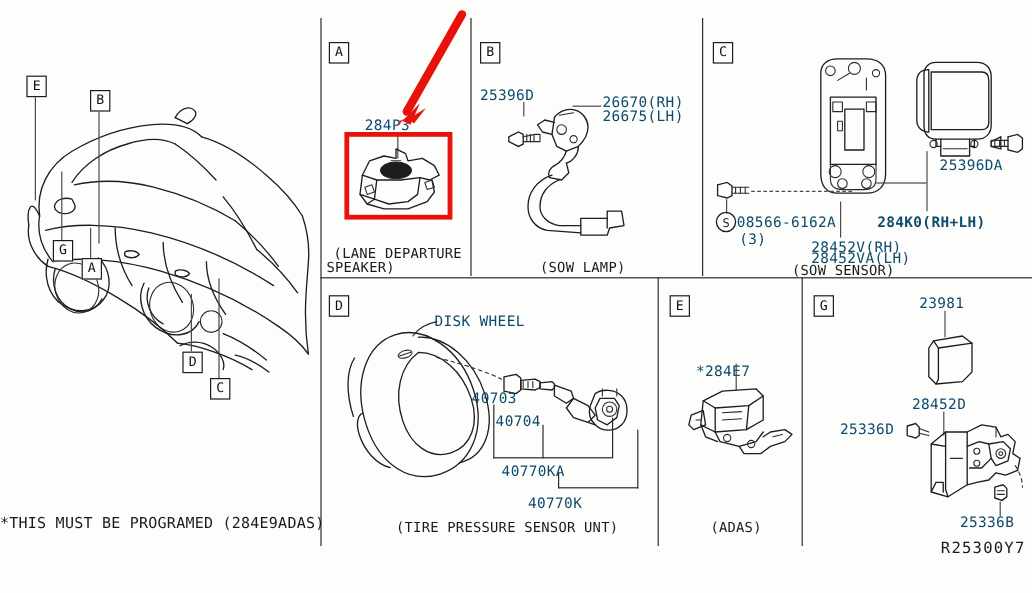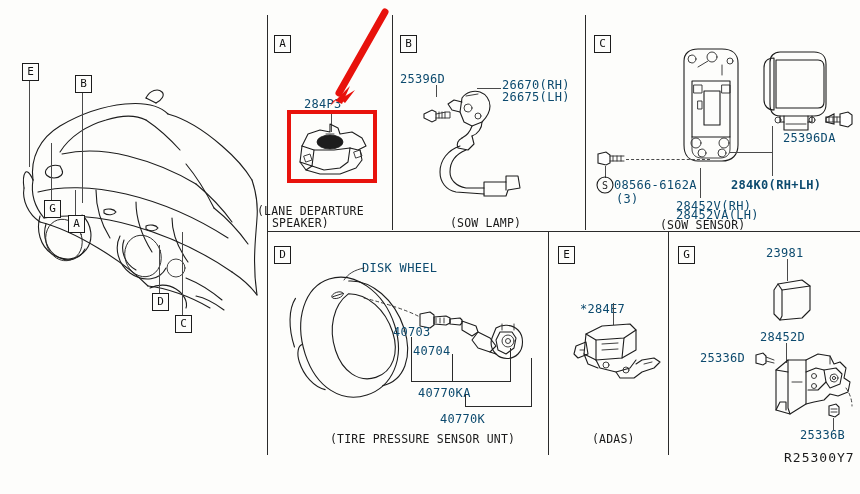--- a/index.html
+++ b/index.html
@@ -196,20 +196,21 @@
 
   <div class="lead" style="left:75px; top:190px; height:25px;"></div>
   <div class="box" style="left:68px; top:215px;">A</div>
 
   <div class="lead" style="left:159px; top:245px; height:48px;"></div>
   <div class="box" style="left:152px; top:293px;">D</div>
 
   <div class="lead" style="left:182px; top:232px; height:83px;"></div>
   <div class="box" style="left:175px; top:315px;">C</div>
 
+  <div class="note" style="left:0px; top:428px;">*THIS MUST BE PROGRAMED (284E9ADAS)</div>
 
   <div class="box" style="left:274px; top:35px;">A</div>
 
   <div class="pn" style="left:304px; top:97px;">284P3</div>
   <div class="lead" style="left:331px; top:110px; height:22px;"></div>
 
   <div class="art" style="left:290px; top:118px; width:85px; height:62px;">
     <svg width="85" height="62" viewBox="0 0 85 62">
       <g class="stroke-art">
         <path d="M12 28 L18 16 L30 12 L40 14 L40 6 L48 10 L50 16 L62 14 L72 20 L76 28 L68 32 L60 30"></path>
@@ -223,21 +224,21 @@
       <g class="stroke-thin">
         <path d="M14 38 L20 36 L22 42 L16 44 Z"></path>
         <path d="M64 34 L70 32 L72 38 L66 40 Z"></path>
         <path d="M36 16 L44 16"></path>
       </g>
     </svg>
   </div>
 
   <div class="redbox" style="left:287px; top:110px; width:90px; height:73px;"></div>
 
-  <div class="cap" style="left:257px; top:204px;">(LANE DEPARTURE</div>
+  <div class="cap" style="left:278px; top:204px;">(LANE DEPARTURE</div>
   <div class="cap" style="left:272px; top:216px;">SPEAKER)</div>
 
   <svg class="arrow" width="860" height="494">
     <g>
       <line x1="385" y1="12" x2="339" y2="93" stroke="#e8120c" stroke-width="7" stroke-linecap="round"></line>
       <polygon points="330,106 350,86 342,104 334,100" fill="#e8120c"></polygon>
       <polygon points="331,105 355,90 345,103 340,99" fill="#e8120c"></polygon>
     </g>
   </svg>
 

